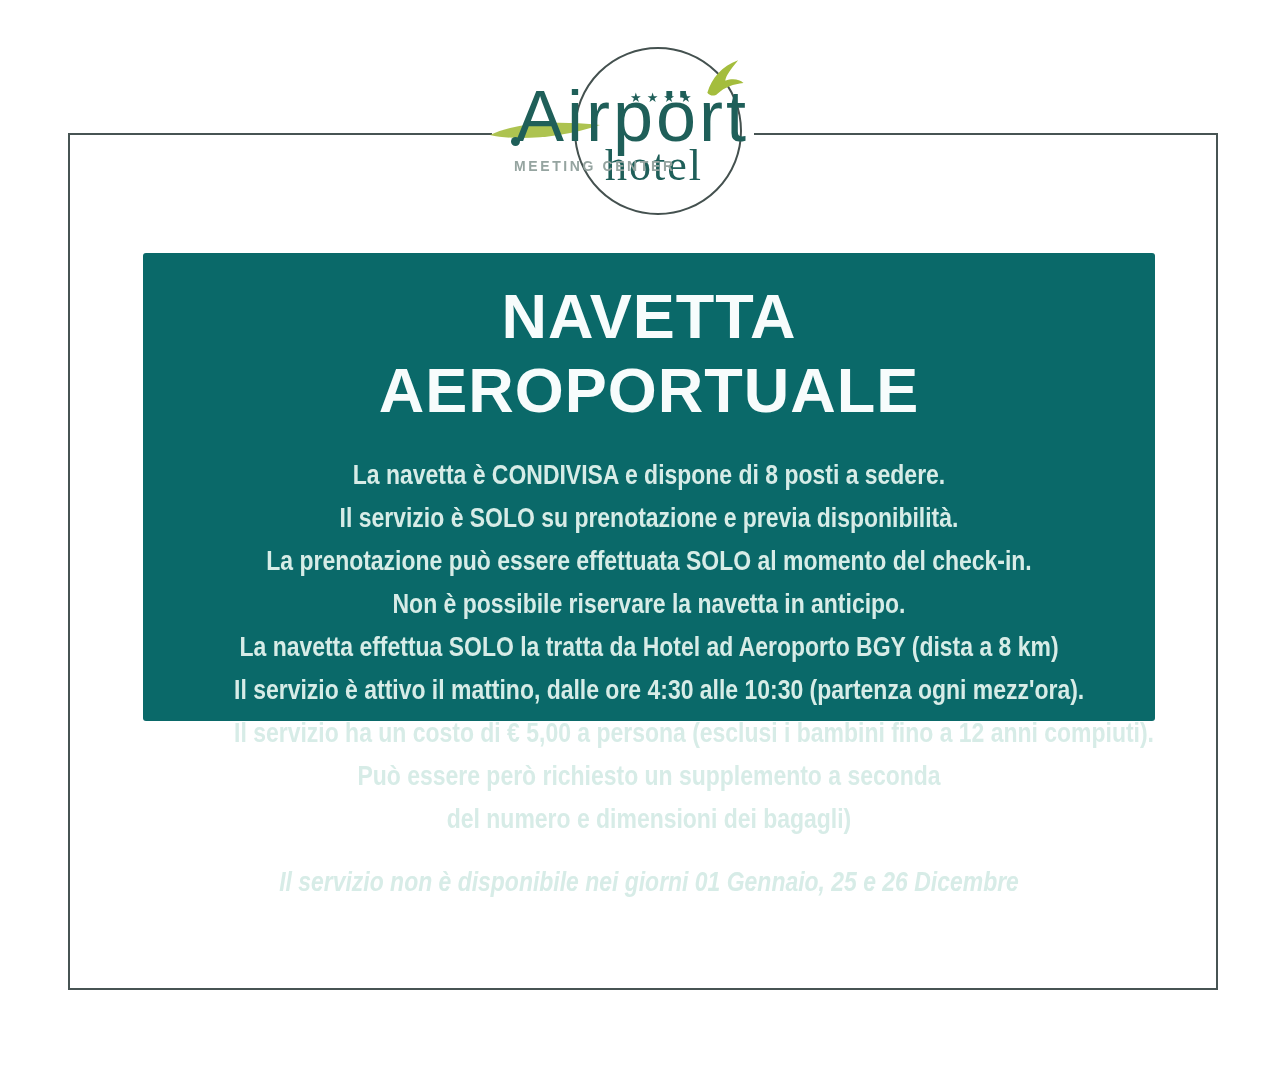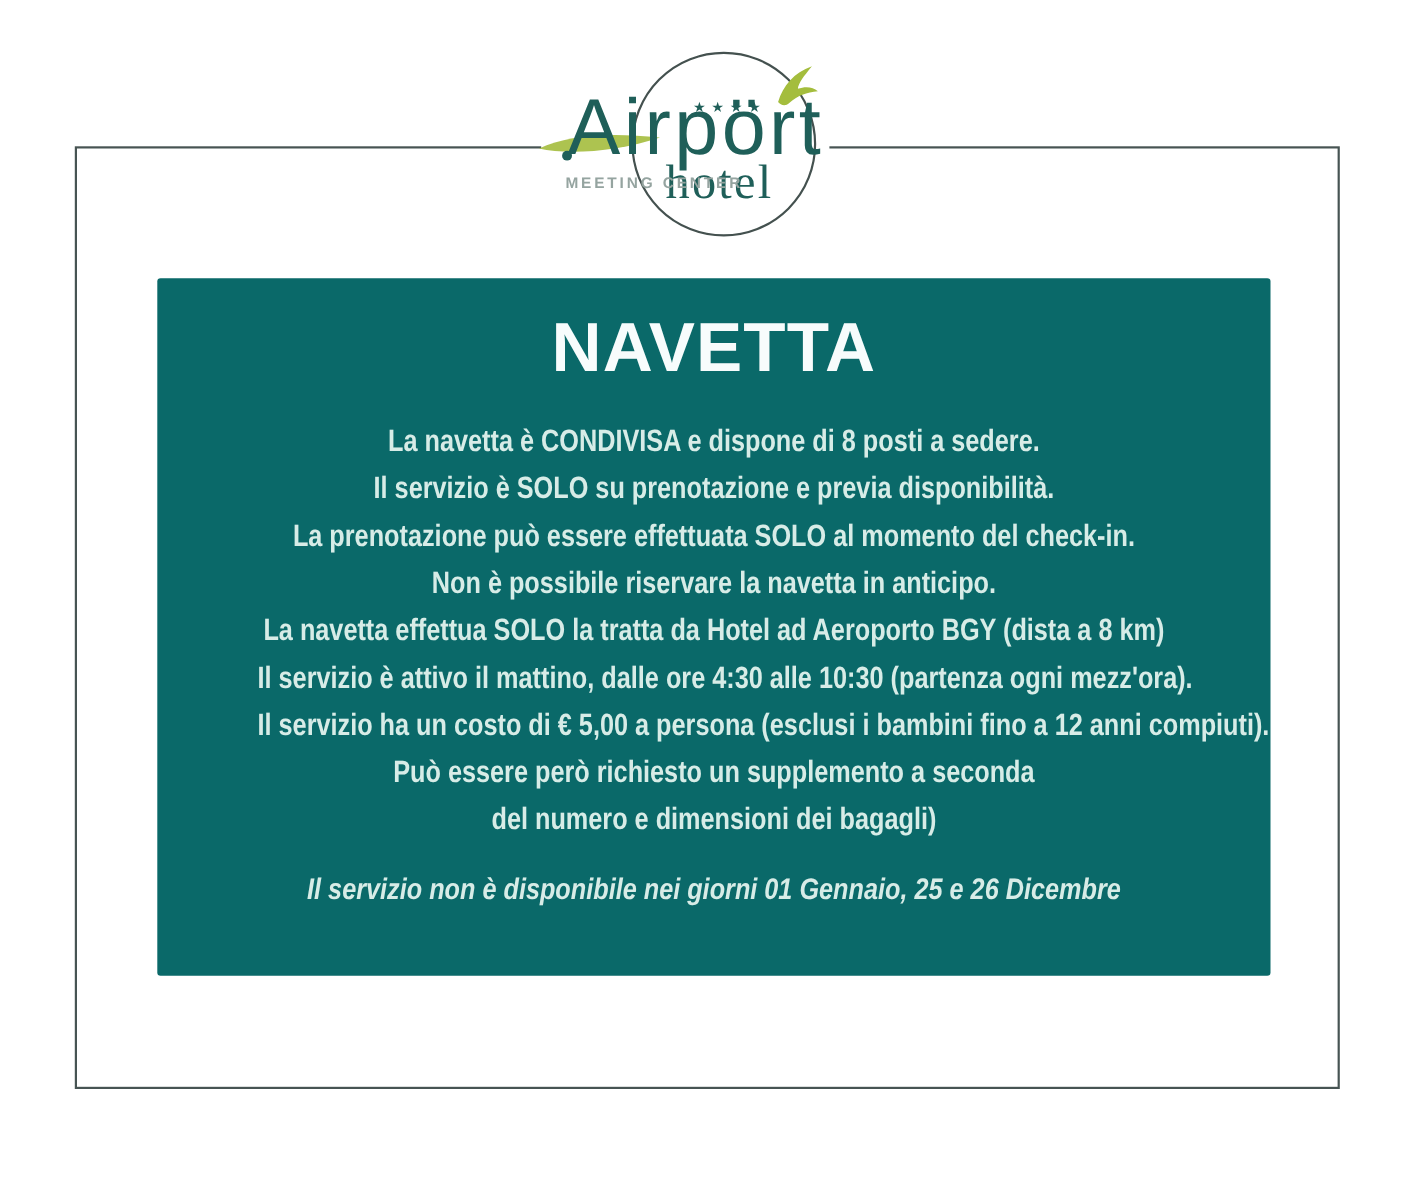--- a/index.html
+++ b/index.html
@@ -66,21 +66,21 @@
     z-index:5;white-space:nowrap;
   }
   .tagline{
     position:absolute;left:22px;top:126px;
     font-size:14px;letter-spacing:2.6px;font-weight:bold;
     color:var(--tagline_text);z-index:4;white-space:nowrap;
   }
   
   .panel{
     position:absolute;
-    left:143px;top:253px;width:1012px;height:634px;
+    left:143px;top:253px;width:1012px;height:468px;
     background:var(--panel);
     border-radius:3px;
     z-index:2;
     text-align:center;
     padding-top:26px;
   }
   .title-line{
     font-size:63px;line-height:74px;font-weight:bold;letter-spacing:1px;
     color:var(--title_text);white-space:nowrap;
   }
@@ -115,20 +115,21 @@
     <div class="logo-dot"></div>
     <div class="stars">★★★★</div>
     <div class="brand-top">Airpört</div>
     <div class="brand-bottom">hotel</div>
     <div class="tagline">MEETING CENTER</div>
   </div>
 
   <div class="panel">
     <div class="title">
       <div class="title-line">NAVETTA</div>
+      <div class="title-line">AEROPORTUALE</div>
     </div>
     <div class="body-block">
       <div class="body-line">La navetta è CONDIVISA e dispone di 8 posti a sedere.</div>
       <div class="body-line">Il servizio è SOLO su prenotazione e previa disponibilità.</div>
       <div class="body-line">La prenotazione può essere effettuata SOLO al momento del check-in.</div>
       <div class="body-line">Non è possibile riservare la navetta in anticipo.</div>
       <div class="body-line">La navetta effettua SOLO la tratta da Hotel ad Aeroporto BGY (dista a 8 km)</div>
       <div class="body-line">Il servizio è attivo il mattino, dalle ore 4:30 alle 10:30 (partenza ogni mezz'ora).</div>
       <div class="body-line">Il servizio ha un costo di € 5,00 a persona (esclusi i bambini fino a 12 anni compiuti).</div>
       <div class="body-line">Può essere però richiesto un supplemento a seconda</div>

